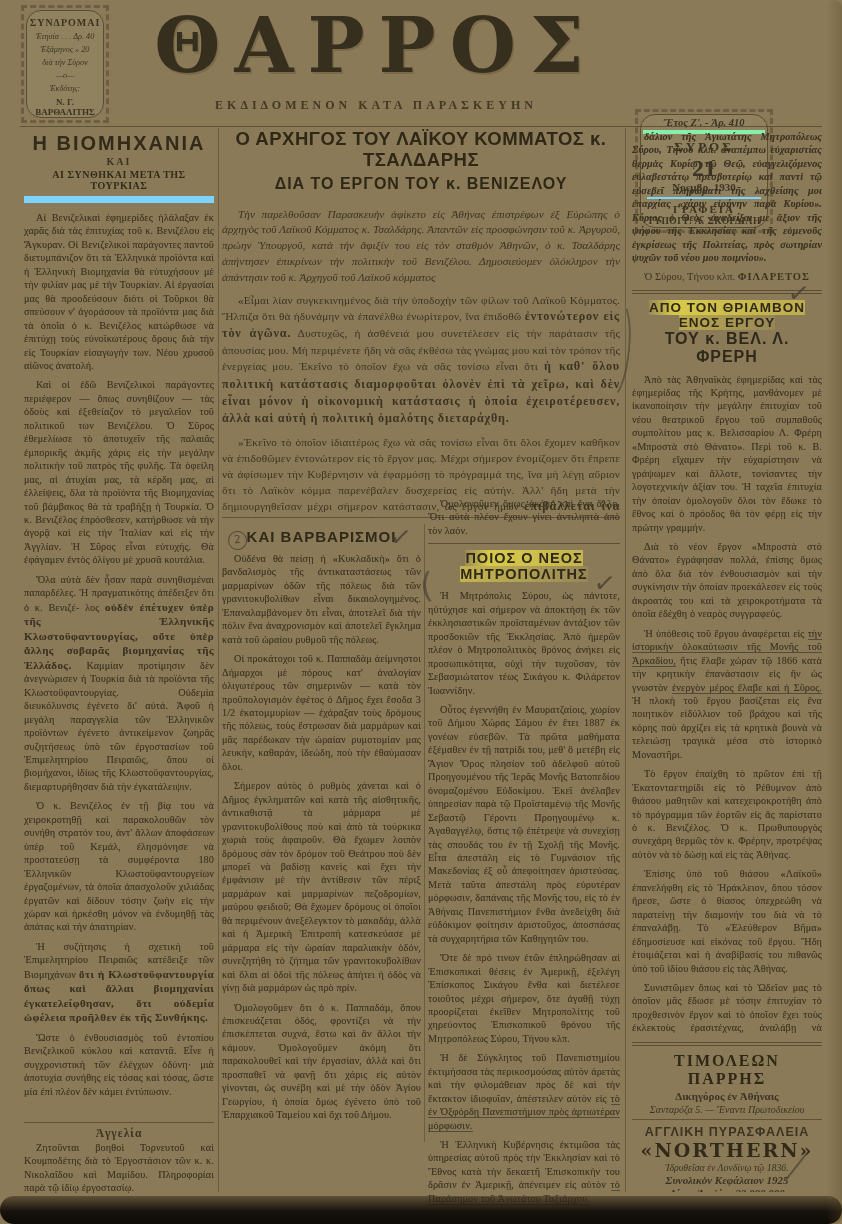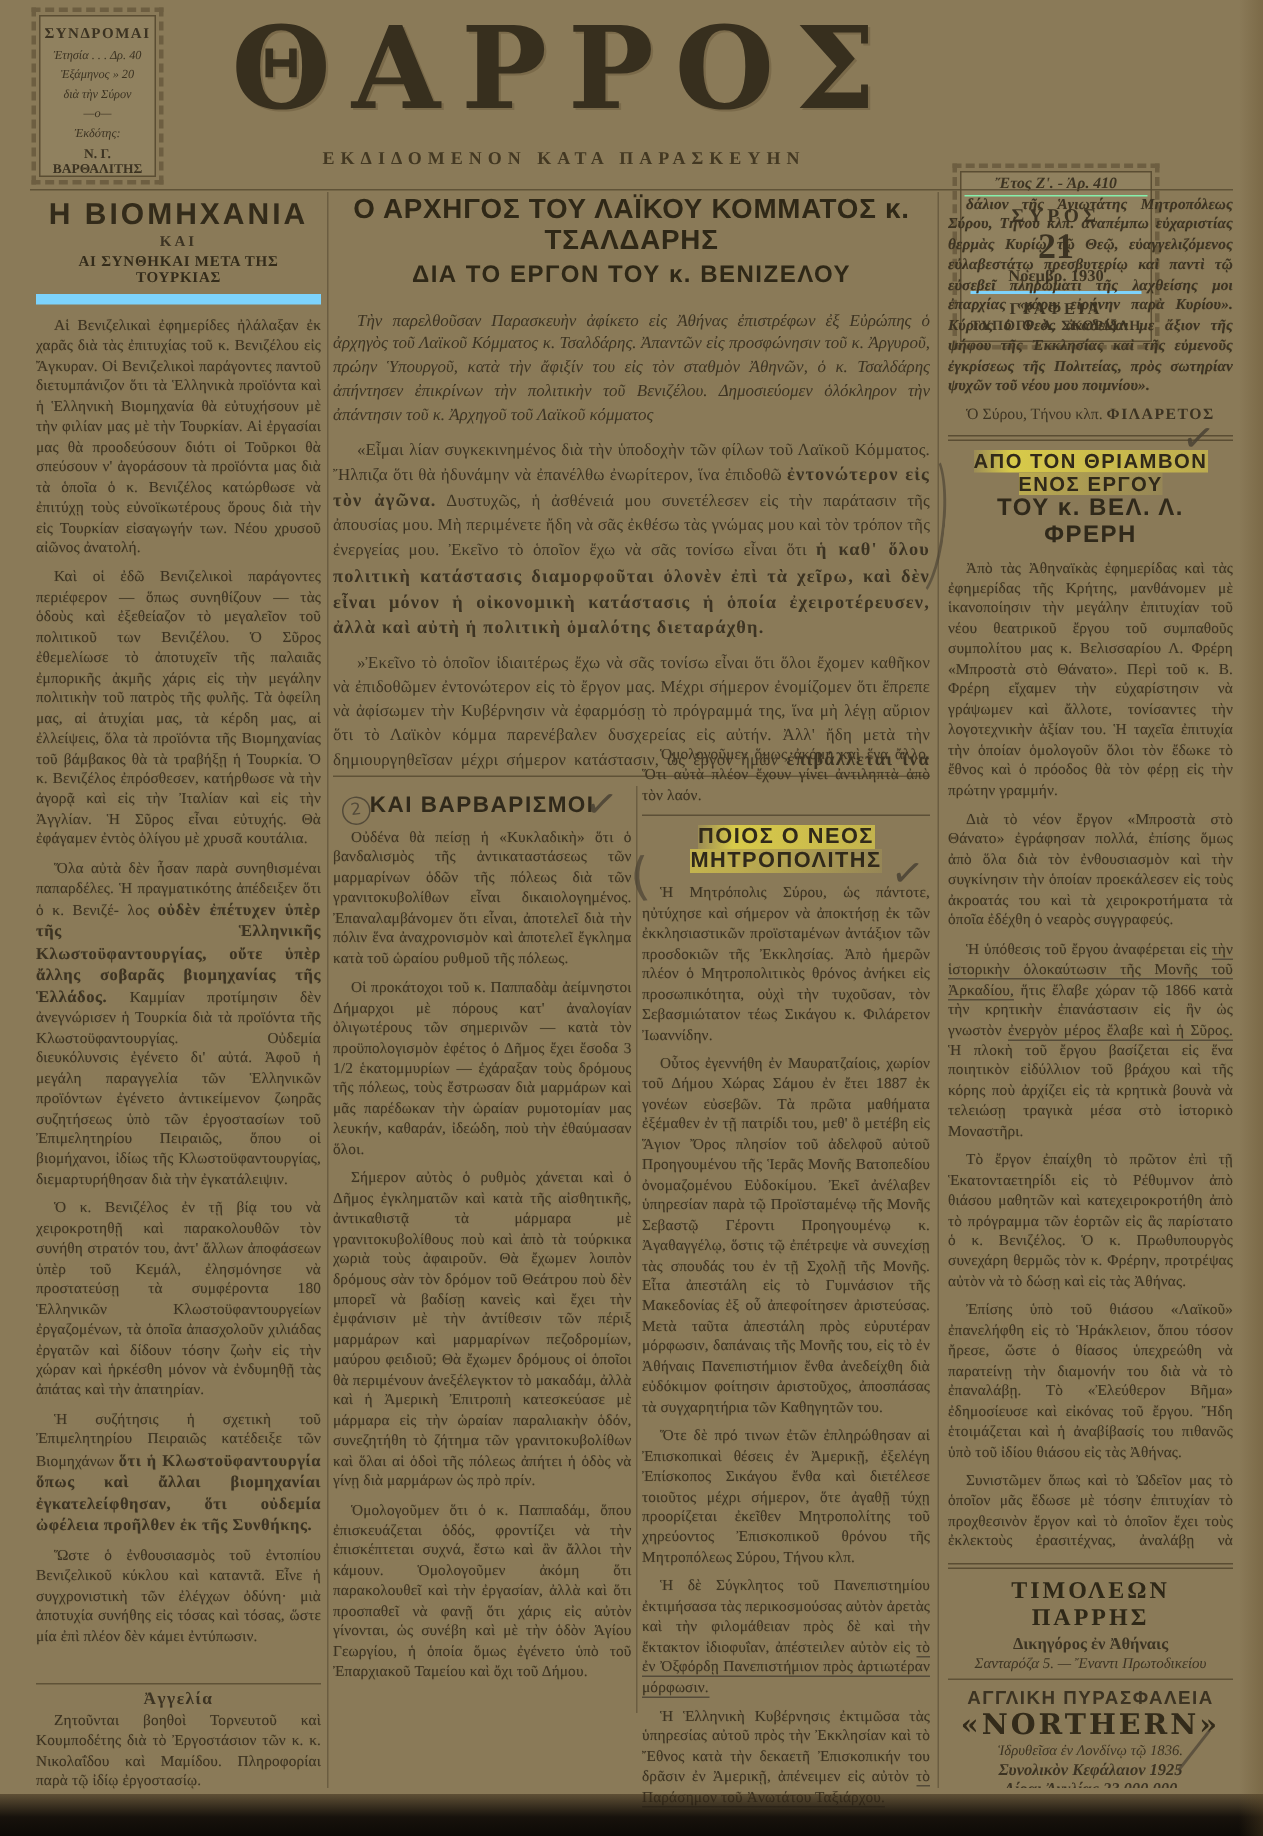--- a/index.html
+++ b/index.html
@@ -10,40 +10,40 @@
       radial-gradient(30% 18% at 88% 10%, rgba(125,98,48,.15), transparent 70%),
       radial-gradient(40% 25% at 50% 96%, rgba(90,70,35,.25), transparent 75%),
       radial-gradient(120% 95% at 50% 38%, #dac domain 0%, #d6c493 0%, #d2bf8d 55%, #c8b17c 85%, #bda470 100%);
     font-family:"Liberation Serif", serif;color:#3c3322;
   }
   p{margin:0 0 6px 0;}
   .p{font-size:10.2px;line-height:1.32;text-align:justify;text-indent:12px;
      letter-spacing:.1px;text-shadow:0 0 .5px rgba(70,58,34,.45);}
   .b{font-weight:bold;font-size:11px;letter-spacing:.4px;}
   .u{border-bottom:1.5px solid rgba(74,66,52,.85);}
-  .abs{position:absolute;}
+  .abs{position:absolute;border-radius:15px;}
   .vrule{position:absolute;width:1px;background:rgba(96,84,58,.75);}
   .hrule{position:absolute;height:1px;background:rgba(84,72,48,.8);}
   .hl{background:linear-gradient(93deg, rgba(235,222,70,.15) 0%, rgba(235,222,70,.8) 10%,
       rgba(231,214,72,.55) 60%, rgba(235,222,70,.12) 100%);}
   
   .ornate{border:1px solid #5a4d33;position:relative;background:rgba(255,250,220,.06);}
   .ornate::before{content:"";position:absolute;inset:-6px;border:3px dashed rgba(90,77,51,.6);pointer-events:none;}
   .mast-left{left:26px;top:10px;width:78px;height:108px;text-align:center;padding-top:6px;box-sizing:border-box;}
   .mast-left .t{font-weight:bold;font-size:10px;letter-spacing:1px;}
   .mast-left .l{font-size:8.2px;margin-top:4px;font-style:italic;}
   .mast-left .pub{font-weight:bold;font-size:9px;margin-top:4px;}
   .mast-title{left:120px;top:8px;width:512px;text-align:center;}
   .mast-title .big{
     font-family:"DejaVu Serif", serif;font-weight:bold;font-size:76px;line-height:1.0;
     letter-spacing:14px;color:#372f1e;text-shadow:1.5px 1.5px 0 rgba(85,70,42,.3);
   }
   .mast-title .sub{margin-top:14px;font-size:12px;font-weight:bold;letter-spacing:4px;color:#43382 2;color:#433822;}
   .mast-right{left:640px;top:6px;width:128px;height:114px;text-align:center;box-sizing:border-box;padding-top:2px;}
-  .mast-right .yr{font-style:italic;font-size:10.5px;font-weight:bold;border-bottom:1px solid #86efac;padding-bottom:2px;margin:0 2px;}
+  .mast-right .yr{font-style:italic;font-size:10.5px;font-weight:bold;border-bottom:4px solid #86efac;padding-bottom:2px;margin:0 2px;}
   .mast-right .city{font-weight:bold;font-size:13px;letter-spacing:3px;margin-top:5px;}
   .mast-right .day{font-weight:bold;font-size:24px;line-height:1;margin-top:1px;}
   .mast-right .my{font-weight:bold;font-size:11px;margin-top:1px;border-bottom:2px solid #7dd3fc;padding-bottom:4px;margin-left:6px;margin-right:6px;}
   .mast-right .graf{font-weight:bold;font-size:11px;letter-spacing:2px;margin-top:4px;}
   .mast-right .typ{font-weight:bold;font-size:9.5px;letter-spacing:.5px;margin-top:1px;}
   
   .col{position:absolute;overflow:hidden;}
   .col1{left:24px;top:132px;width:190px;height:990px;}
   .c1-t1{font-family:"Liberation Sans", sans-serif;font-weight:bold;font-size:20px;text-align:center;letter-spacing:2px;color:#332b1a;}
   .c1-t2{font-weight:bold;font-size:10px;text-align:center;letter-spacing:2px;margin-top:1px;}

